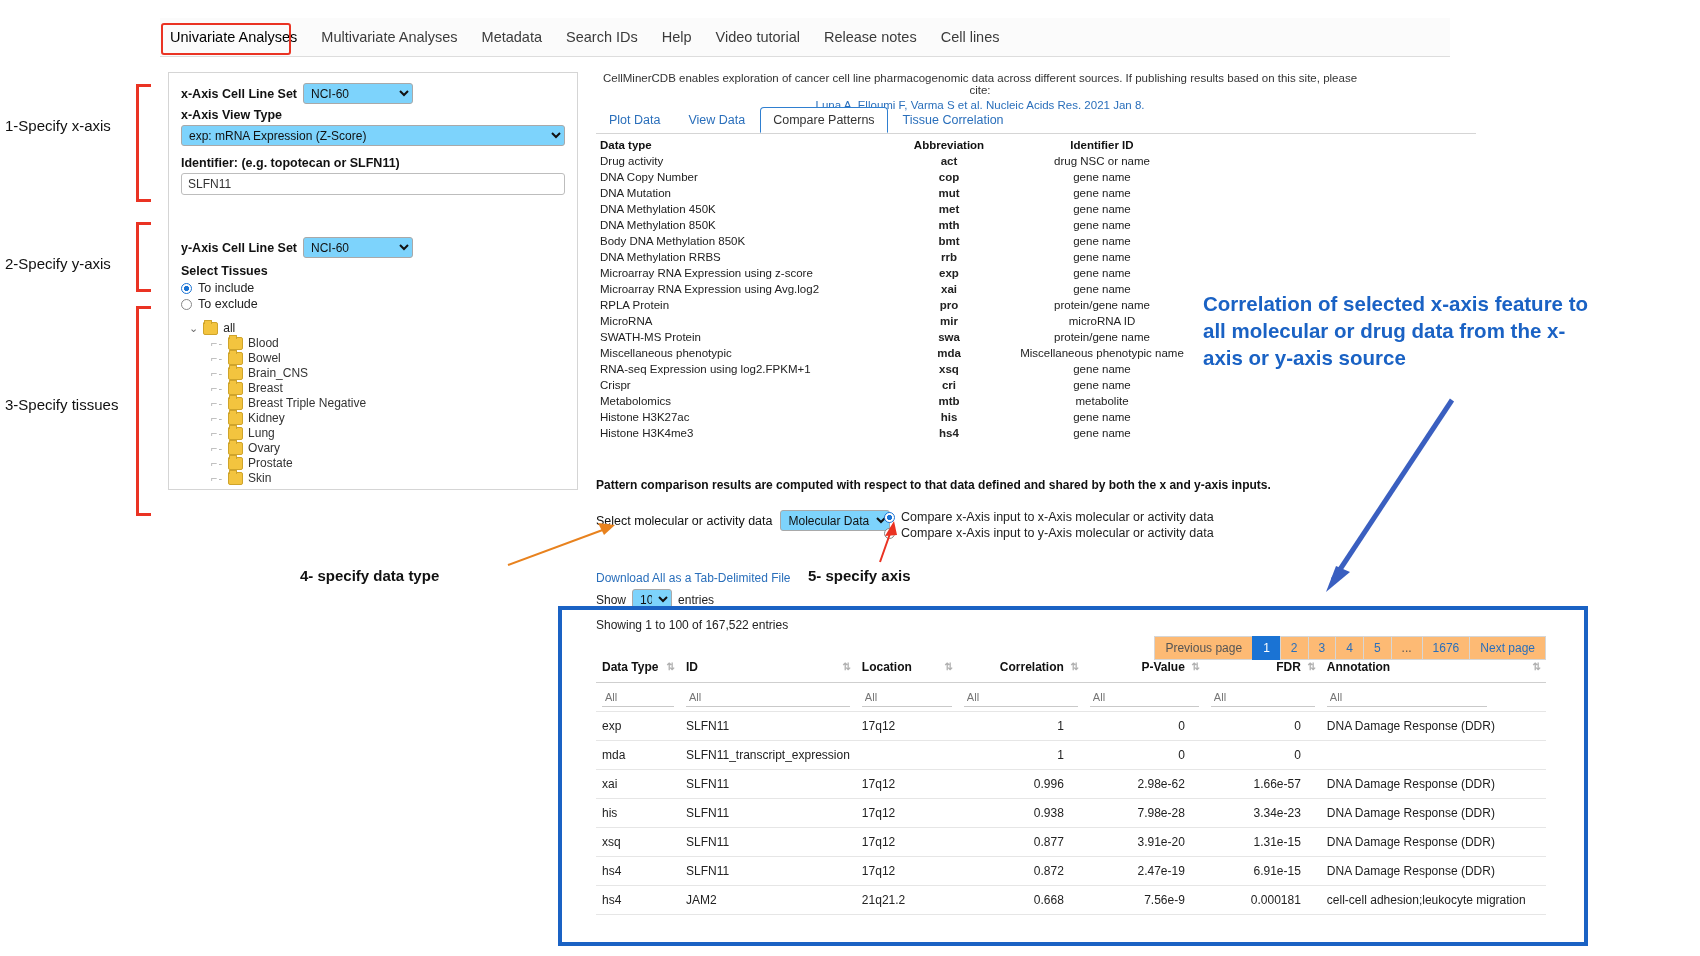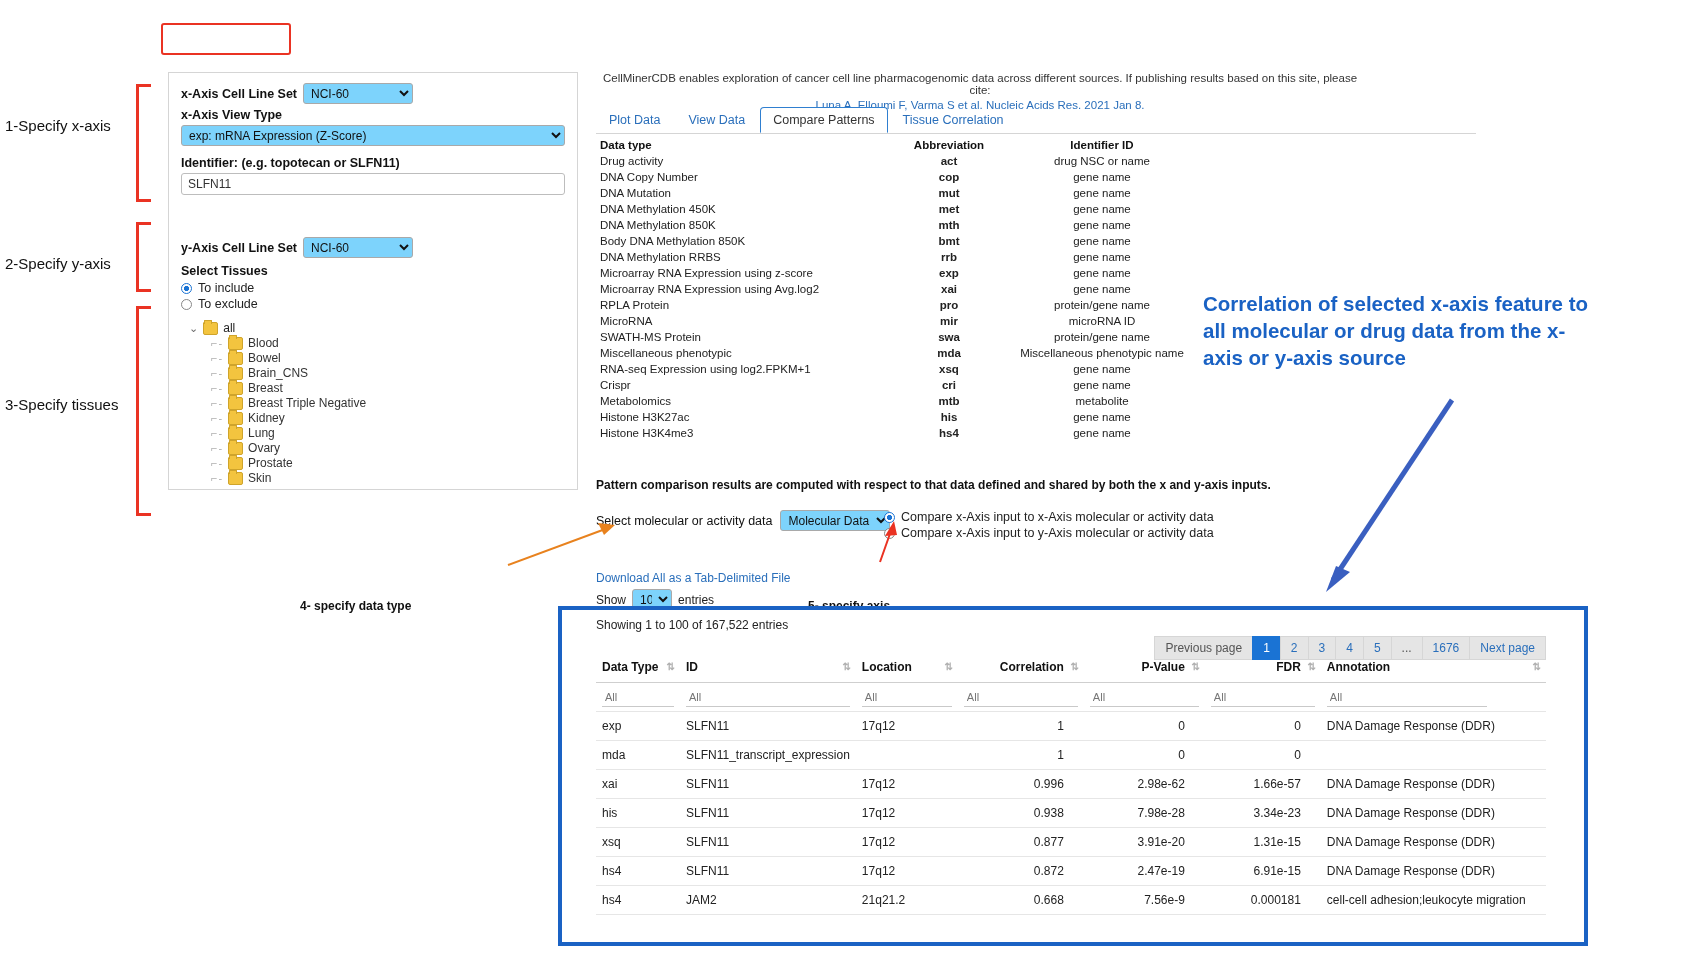--- a/index.html
+++ b/index.html
@@ -314,21 +314,21 @@
     right: 0;
     top: 18px;
     display: flex;
     align-items: center;
     font-size: 12px;
   }
   .pg {
     border: 1px solid #d6d6d6;
     padding: 4px 10px;
     color: #2a6fbb;
-    background: #e5e5e5;
+    background: #fdba74;
     margin-left: -1px;
   }
   .pg.active {
     background: #1a73d4;
     border-color: #1a73d4;
     color: #ffffff;
   }
   .pg.plain { color: #555; }
 
   table.results {
@@ -382,38 +382,47 @@
     top: 278px;
     width: 400px;
     font-size: 20.5px;
     font-weight: bold;
     line-height: 1.32;
     color: #1a62c4;
     margin-top: 12px;
   }
   .ann-text {
     position: absolute;
-    font-size: 12px;
+    font-size: 15px;
     font-weight: bold;
     color: #111;
     white-space: nowrap;
-    margin-top: 32px;
   }
   svg.overlay {
     position: absolute;
     left: 0; top: 0;
     width: 1700px; height: 956px;
     pointer-events: none;
   }
 </style>
 </head>
 <body>
 
 <div id="page">
 
+  <div class="nav-bar">
+    <div class="nav-tab active">Univariate Analyses</div>
+    <div class="nav-tab">Multivariate Analyses</div>
+    <div class="nav-tab">Metadata</div>
+    <div class="nav-tab">Search IDs</div>
+    <div class="nav-tab">Help</div>
+    <div class="nav-tab">Video tutorial</div>
+    <div class="nav-tab">Release notes</div>
+    <div class="nav-tab">Cell lines</div>
+  </div>
   <div class="nav-tab-highlight"></div>
 
   <div class="left-panel">
     <div class="row-inline">
       <span class="lbl-bold" style="margin:0">x-Axis Cell Line Set</span>
       <select class="ui sel-narrow">
         <option>NCI-60</option>
       </select>
     </div>
     <div class="lbl-bold">x-Axis View Type</div>

